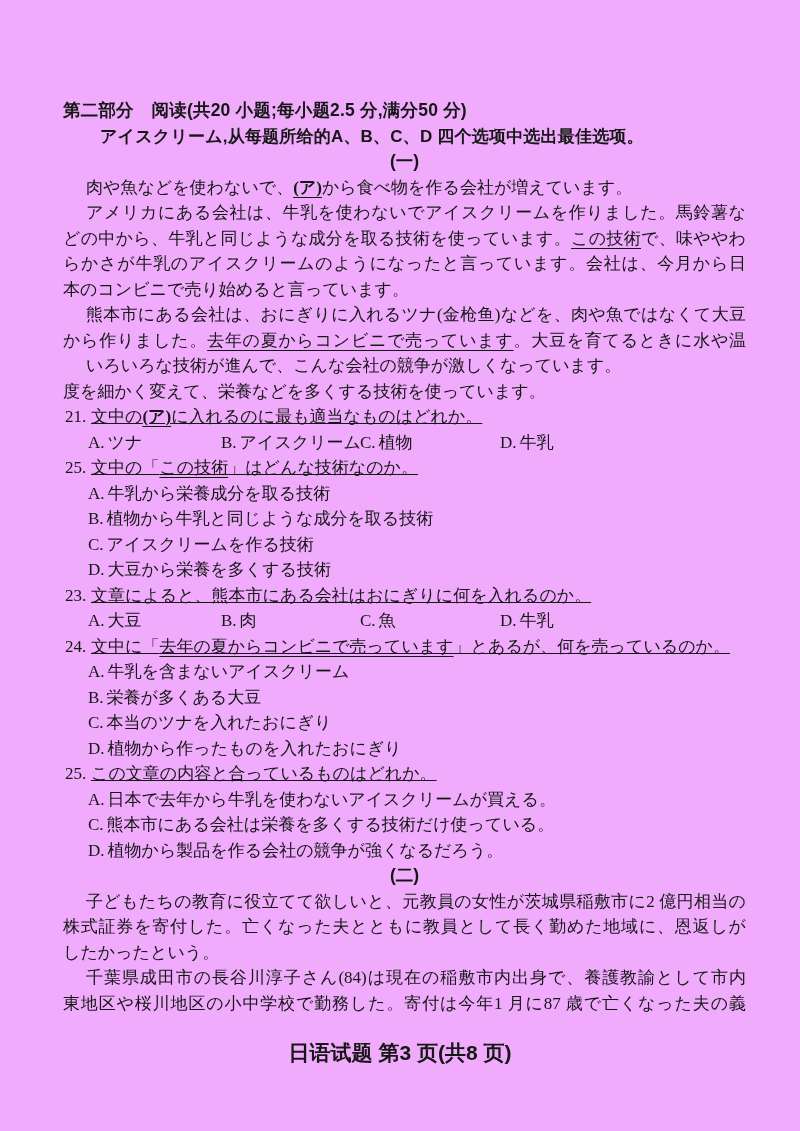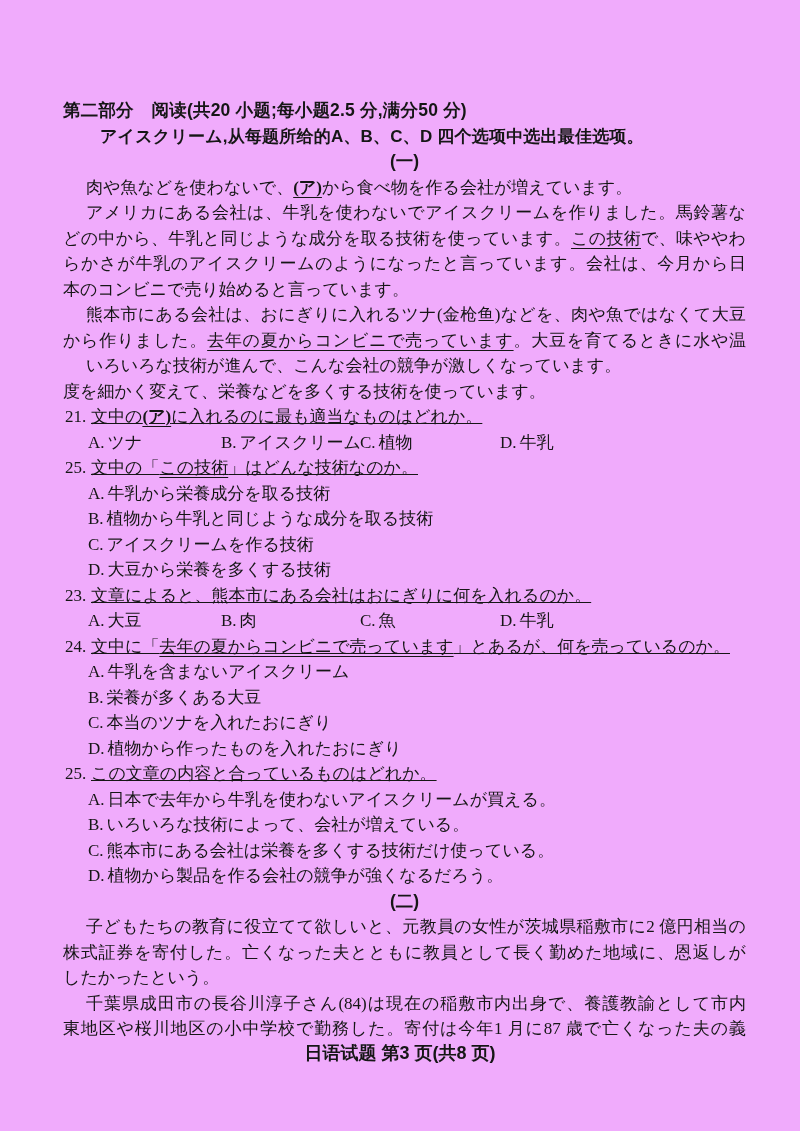--- a/index.html
+++ b/index.html
@@ -38,21 +38,21 @@
     display:grid;grid-template-columns:124px 130px 131px auto;
     padding-left:25px;height:25.5px;overflow:hidden;gap:9px;
   }
   .opt-cell{white-space:nowrap;}
   .opt-line{padding-left:25px;height:25.5px;overflow:hidden;white-space:nowrap;}
   .opt-label{margin-right:3px;}
   .u{text-decoration:underline;text-underline-offset:4px;text-decoration-thickness:1.3px;}
   .b{font-weight:bold;}
   .footer{
     position:absolute;top:1043px;left:0;width:100%;
-    text-align:center;font-weight:bold;font-size:18px;line-height:20px;
+    text-align:center;font-weight:bold;font-size:21px;line-height:20px;
     font-family:"Liberation Sans","DejaVu Sans",sans-serif;
   }
 </style>
 </head>
 <body>
 
 <div class="page">
   <div class="content">
     <div class="part-header">第二部分　阅读(共20 小题;每小题2.5 分,满分50 分)</div>
     <div class="instruction">アイスクリーム,从每题所给的A、B、C、D 四个选项中选出最佳选项。</div>
@@ -103,21 +103,20 @@
         </div>
         <div class="opt-line"><span class="opt-label">A.</span><span>牛乳を含まないアイスクリーム</span></div>
         <div class="opt-line"><span class="opt-label">B.</span><span>栄養が多くある大豆</span></div>
         <div class="opt-line"><span class="opt-label">C.</span><span>本当のツナを入れたおにぎり</span></div>
         <div class="opt-line"><span class="opt-label">D.</span><span>植物から作ったものを入れたおにぎり</span></div>
         <div class="q-line">
           <span class="q-num">25.</span>
           <span class="q-stem"><span>この文章の内容と合っているものはどれか。</span></span>
         </div>
         <div class="opt-line"><span class="opt-label">A.</span><span>日本で去年から牛乳を使わないアイスクリームが買える。</span></div>
-        <div class="opt-line"><span class="opt-label">B.</span><span>いろいろな技術によって、会社が増えている。</span></div>
         <div class="opt-line"><span class="opt-label">C.</span><span>熊本市にある会社は栄養を多くする技術だけ使っている。</span></div>
         <div class="opt-line"><span class="opt-label">D.</span><span>植物から製品を作る会社の競争が強くなるだろう。</span></div>
       </div>
     <div class="section-title">(二)</div>
     <div id="s2-passage">
         <div class="line indent full"><span>子どもたちの教育に役立てて欲しいと、元教員の女性が茨城県稲敷市に2 億円相当の</span></div>
         <div class="line full"><span>株式証券を寄付した。亡くなった夫とともに教員として長く勤めた地域に、恩返しが</span></div>
         <div class="line"><span>したかったという。</span></div>
         <div class="line indent full"><span>千葉県成田市の長谷川淳子さん(84)は現在の稲敷市内出身で、養護教諭として市内</span></div>
         <div class="line full"><span>東地区や桜川地区の小中学校で勤務した。寄付は今年1 月に87 歳で亡くなった夫の義</span></div>

